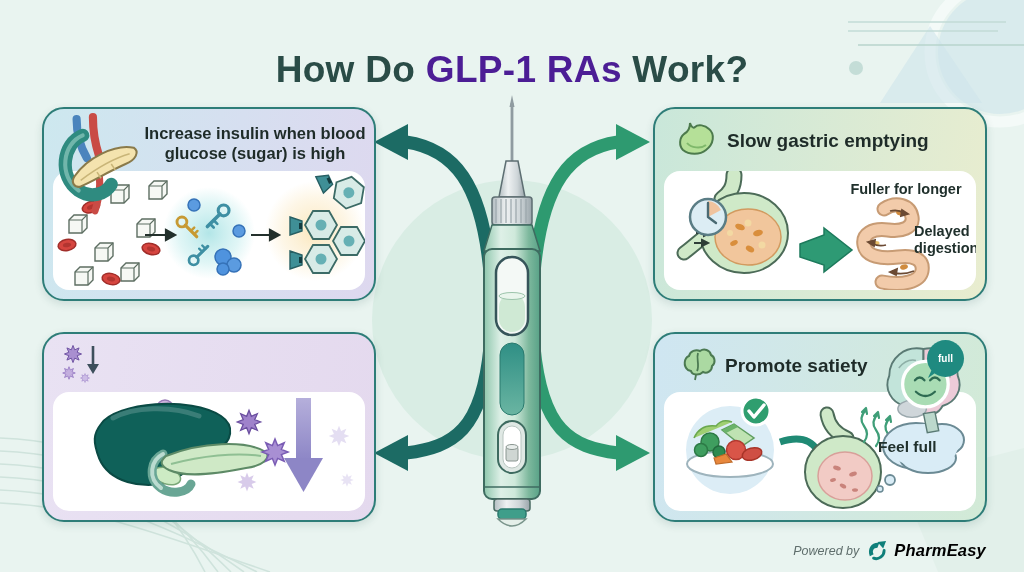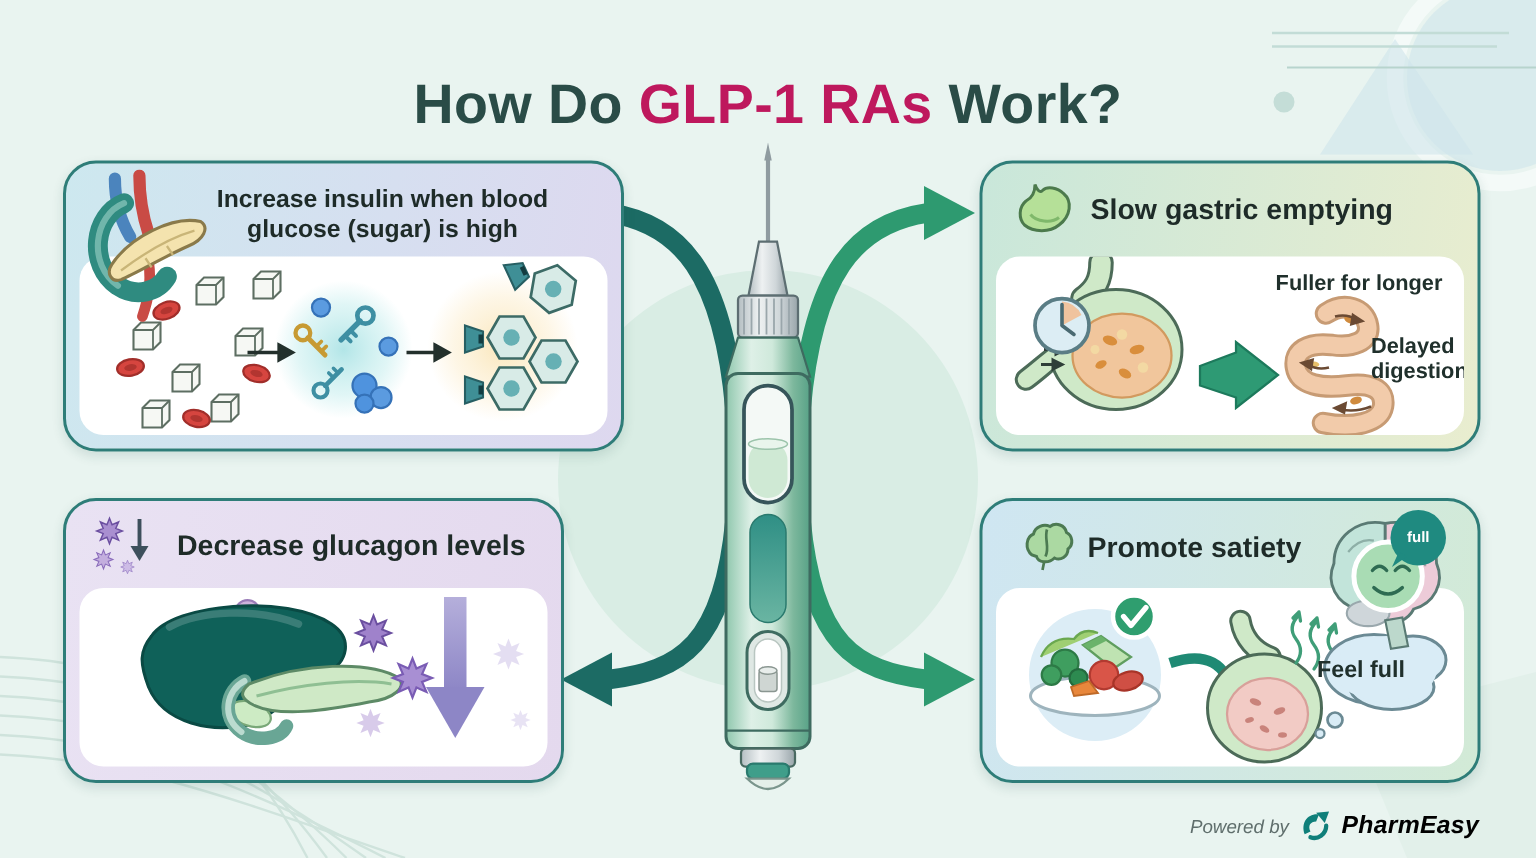--- a/index.html
+++ b/index.html
@@ -4,26 +4,26 @@
 <style>
   html,body{margin:0;padding:0;}
   body{font-family:"Liberation Sans",sans-serif;background:#dfeee9;}
   .stage{position:relative;width:1024px;height:572px;background:#e9f4f0;overflow:hidden;}
   svg{display:block;}
   .abs{position:absolute;}
   
   .title{position:absolute;top:24px;left:0;width:100%;text-align:center;
          font-size:37px;font-weight:700;color:#2a4c47;letter-spacing:.3px;}
   .title span{white-space:pre;}
-  .title .accent{color:#be185d;}
+  .title .accent{color:#4c1d95;}
   
   .panel{position:absolute;border:2px solid #2e7d78;border-radius:22px;
          box-shadow:0 3px 8px rgba(30,80,70,.14);}
   .panel-tl{left:42px;top:107px;width:330px;height:190px;
-            background:linear-gradient(100deg,#cde8ef 0%,#d6dff0 55%,#ded8ef 100%);padding-left:40px;}
+            background:linear-gradient(100deg,#cde8ef 0%,#d6dff0 55%,#ded8ef 100%);}
   .panel-bl{left:42px;top:332px;width:330px;height:186px;
             background:linear-gradient(100deg,#e9e2f3 0%,#e4d9ee 100%);}
   .panel-tr{left:653px;top:107px;width:330px;height:190px;
             background:linear-gradient(100deg,#c9e7da 0%,#e9edcf 100%);}
   .panel-br{left:653px;top:332px;width:330px;height:186px;
             background:linear-gradient(100deg,#cfe6f2 0%,#d2ead6 100%);}
   .panel-body{position:absolute;left:9px;right:9px;bottom:9px;background:#fff;border-radius:16px;overflow:hidden;}
   .body-top62{top:62px;} .body-top58{top:58px;}
   .panel-body>svg{position:absolute;left:0;top:0;width:100%;height:100%;}
   .heading{position:absolute;margin:0;font-size:19px;font-weight:700;color:#1e2b28;line-height:1.22;}
@@ -242,21 +242,20 @@
   </section>
 
   <section class="panel panel-bl">
     <svg class="head-icon glucagon-ic" viewBox="0 0 46 44">
       <use href="#star8" transform="translate(13,12) scale(.95)" fill="#a98fd0" stroke="#6b4fa0" stroke-width="1"></use>
       <use href="#star8" transform="translate(9,31) scale(.7)" fill="#c3aede" stroke="#8a6cbb" stroke-width="1"></use>
       <use href="#star8" transform="translate(25,36) scale(.5)" fill="#cdbce6" stroke="#9a80c6" stroke-width="1"></use>
       <path d="M33,4 V24" stroke="#3d4f5c" stroke-width="2.6" fill="none"></path>
       <polygon points="27,22 39,22 33,32" fill="#3d4f5c"></polygon>
     </svg>
-    <h2 class="heading heading-glucagon">Decrease glucagon levels</h2>
     <div class="panel-body body-top58">
       <svg viewBox="0 0 312 119">
         <g transform="translate(18,2)">
           <rect x="86" y="6" width="16" height="36" rx="8" fill="#cdb3dc" stroke="#9a7cb8" stroke-width="1.5"></rect>
           <path d="M30,30 C45,8 120,2 150,22 C165,32 160,48 148,54 L100,88 C70,96 38,88 28,64 C22,48 22,40 30,30 Z" fill="#0f6159" stroke="#0a4a44" stroke-width="2"></path>
           <path d="M42,24 C62,13 100,11 128,22" stroke="#ffffff" stroke-width="5" opacity=".18" fill="none" stroke-linecap="round"></path>
           <ellipse cx="96" cy="82" rx="14" ry="8" fill="#cdebc4" stroke="#7aa878" stroke-width="1.5" transform="rotate(18 96 82)"></ellipse>
           <path d="M92,60 C80,66 76,84 90,94 C100,101 116,99 120,90" stroke="#69a695" stroke-width="9" fill="none" stroke-linecap="round"></path>
           <path d="M92,60 C80,66 76,84 90,94" stroke="#cfe8df" stroke-width="4" fill="none" opacity=".8" stroke-linecap="round"></path>
           <path d="M95,62 C130,48 175,46 195,58 C200,64 192,72 175,74 C145,80 115,84 98,76 C90,72 88,68 95,62 Z" fill="#cfe9c6" stroke="#5d8a66" stroke-width="2"></path>

